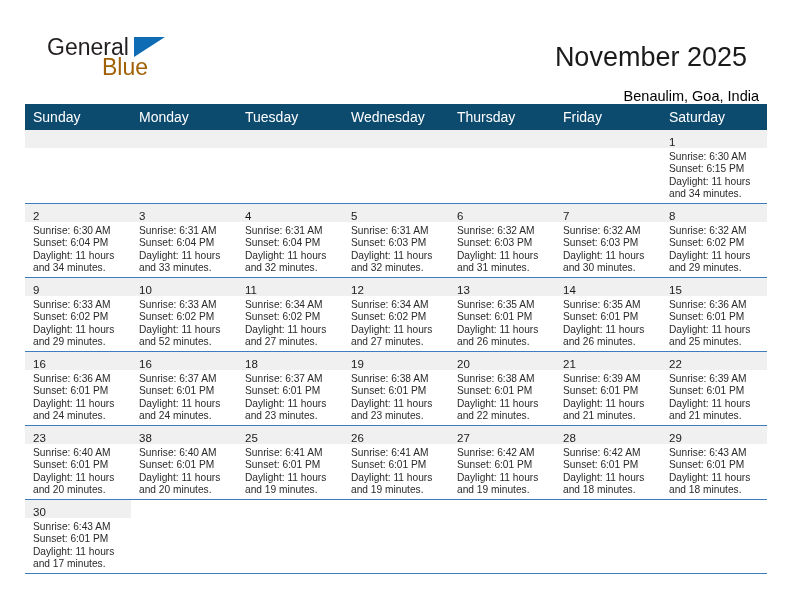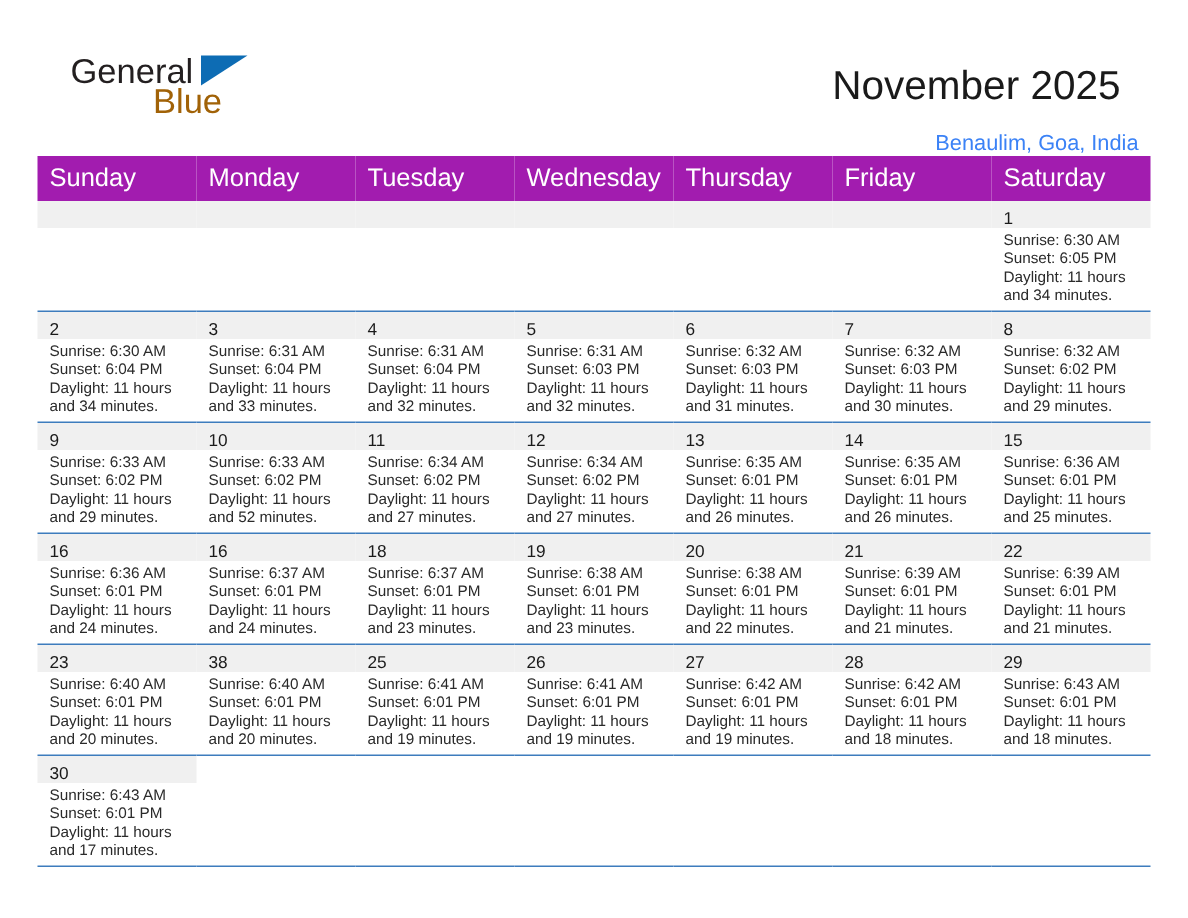--- a/index.html
+++ b/index.html
@@ -75,38 +75,38 @@
     font-size: 27px;
     line-height: 34px;
     color: #1a1a1a;
     font-weight: normal;
     margin: 12px;
     font-family: "Liberation Sans", sans-serif;
   }
   .location-subtitle {
     font-size: 14.5px;
     line-height: 20px;
-    color: #3b82f6;
+    color: #000000;
     margin: 5px 0 0 0;
     font-family: "Liberation Sans", sans-serif;
   }
 
   
   .calendar {
     position: absolute;
     left: 25px;
     top: 104px;
     width: 742px;
     border-collapse: collapse;
     table-layout: fixed;
   }
   .calendar th {
-    background: #a21caf;
+    background: #0c4a6e;
     color: #ffffff;
-    font-size: 17px;
+    font-size: 14px;
     font-weight: normal;
     text-align: left;
     padding: 5px 0 5px 8px;
     height: 11px;
     font-family: "Liberation Sans", sans-serif;
     border: none;
   }
   .calendar td {
     vertical-align: top;
     padding: 0;
@@ -212,21 +212,21 @@
           <td>
             <div class="cell-inner cell-blank">
               <div class="daynum-bar"><span class="daynum"></span></div>
             </div>
           </td>
           <td>
             <div class="cell-inner">
               <div class="daynum-bar"><span class="daynum">1</span></div>
               <div class="details">
                 <div>Sunrise: 6:30 AM</div>
-                <div>Sunset: 6:05 PM</div>
+                <div>Sunset: 6:15 PM</div>
                 <div>Daylight: 11 hours</div>
                 <div>and 34 minutes.</div>
               </div>
             </div>
           </td>
         </tr>
         <tr class="week-row">
           <td>
             <div class="cell-inner">
               <div class="daynum-bar"><span class="daynum">2</span></div>

